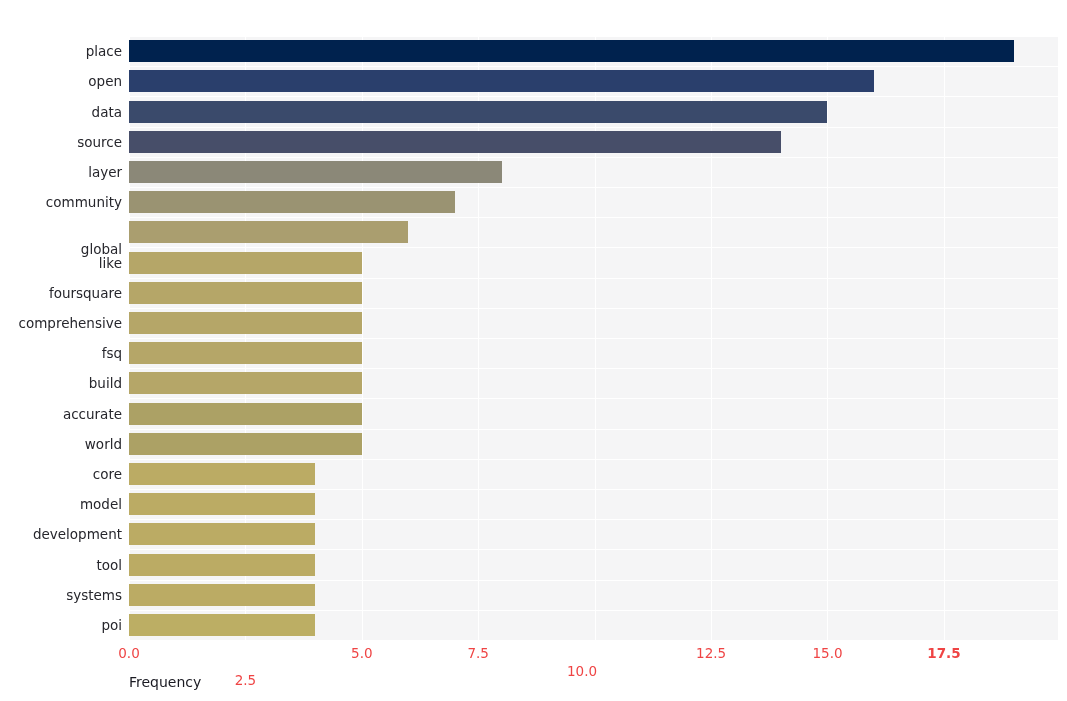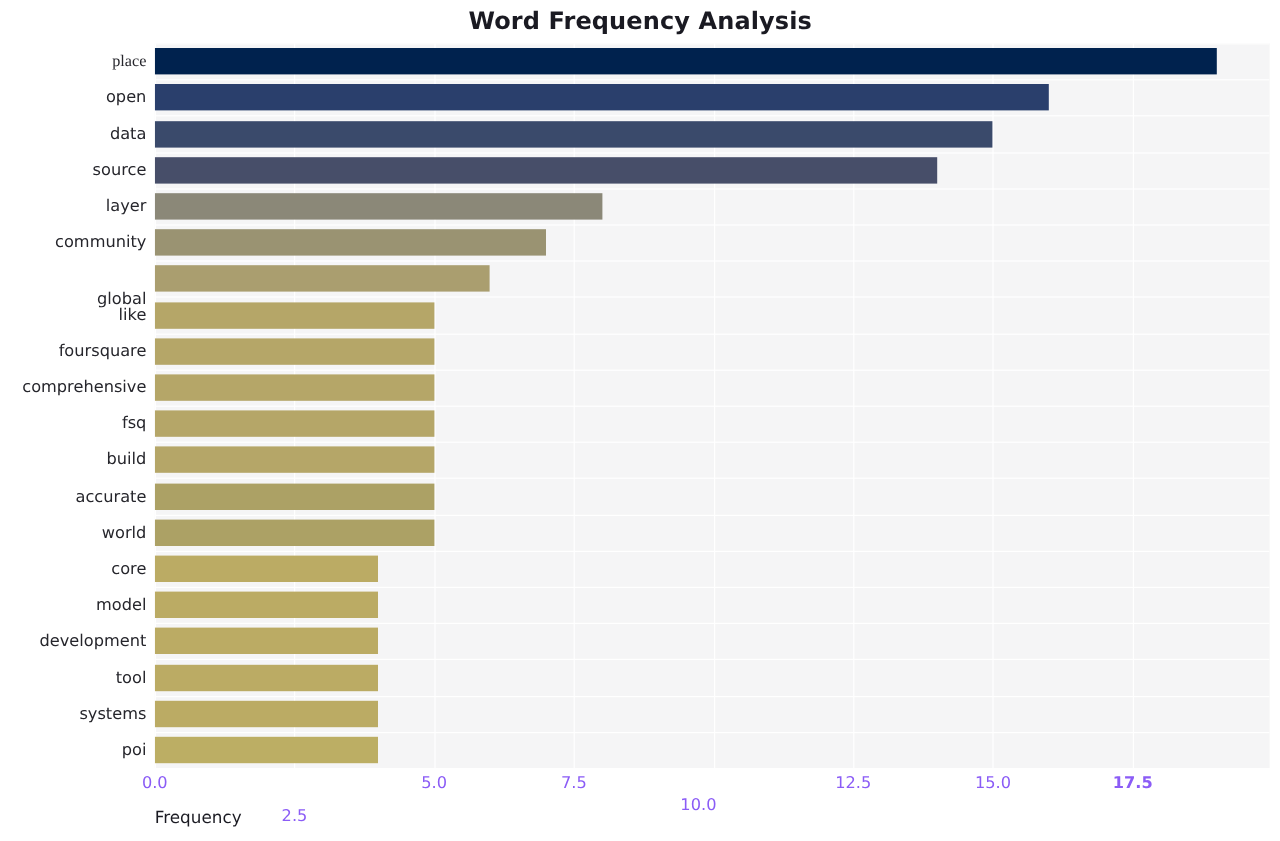--- a/index.html
+++ b/index.html
@@ -96,38 +96,37 @@
     width: 929px;
     height: 24px;
   }
   .xtick {
     position: absolute;
     top: 0;
     width: 70px;
     margin-left: -35px;
     text-align: center;
     font-size: 13.5px;
-    color: #8b5cf6;
+    color: #ef4444;
   }
 
   #xaxis-label {
     position: absolute;
     left: 129px;
     top: 674px;
     width: 929px;
     font-size: 14px;
     color: #1a1a22;
   }
 </style>
 </head>
 <body>
 
 <div id="figure">
 
-  <div id="chart-title">Word Frequency Analysis</div>
 
   <div id="plot-area">
     <div id="grid-h">
         <div class="hgrid" style="top: 0px;"></div>
         <div class="hgrid" style="top: 30px;"></div>
         <div class="hgrid" style="top: 60px;"></div>
         <div class="hgrid" style="top: 91px;"></div>
         <div class="hgrid" style="top: 121px;"></div>
         <div class="hgrid" style="top: 151px;"></div>
         <div class="hgrid" style="top: 181px;"></div>
@@ -173,21 +172,21 @@
         <div class="bar" title="core: 4" style="top: 426.9px; width: 186.266px; background: rgb(187, 171, 100);"></div>
         <div class="bar" title="model: 4" style="top: 457.1px; width: 186.266px; background: rgb(187, 171, 100);"></div>
         <div class="bar" title="development: 4" style="top: 487.3px; width: 186.266px; background: rgb(187, 171, 100);"></div>
         <div class="bar" title="tool: 4" style="top: 517.5px; width: 186.266px; background: rgb(187, 171, 100);"></div>
         <div class="bar" title="systems: 4" style="top: 547.7px; width: 186.266px; background: rgb(187, 171, 100);"></div>
         <div class="bar" title="poi: 4" style="top: 577.9px; width: 186.266px; background: rgb(188, 174, 100);"></div>
       </div>
   </div>
 
   <div id="ytick-layer">
-      <div class="ytick" style="top: 8.1px; font-family: Liberation Serif, serif;">place</div>
+      <div class="ytick" style="top: 8.1px;">place</div>
       <div class="ytick" style="top: 38.3px;">open</div>
       <div class="ytick" style="top: 68.5px;">data</div>
       <div class="ytick" style="top: 98.7px;">source</div>
       <div class="ytick" style="top: 128.9px;">layer</div>
       <div class="ytick" style="top: 159.1px;">community</div>
       <div class="ytick" style="top: 206px;">global</div>
       <div class="ytick" style="top: 219.5px;">like</div>
       <div class="ytick" style="top: 249.7px;">foursquare</div>
       <div class="ytick" style="top: 279.9px;">comprehensive</div>
       <div class="ytick" style="top: 310.1px;">fsq</div>

